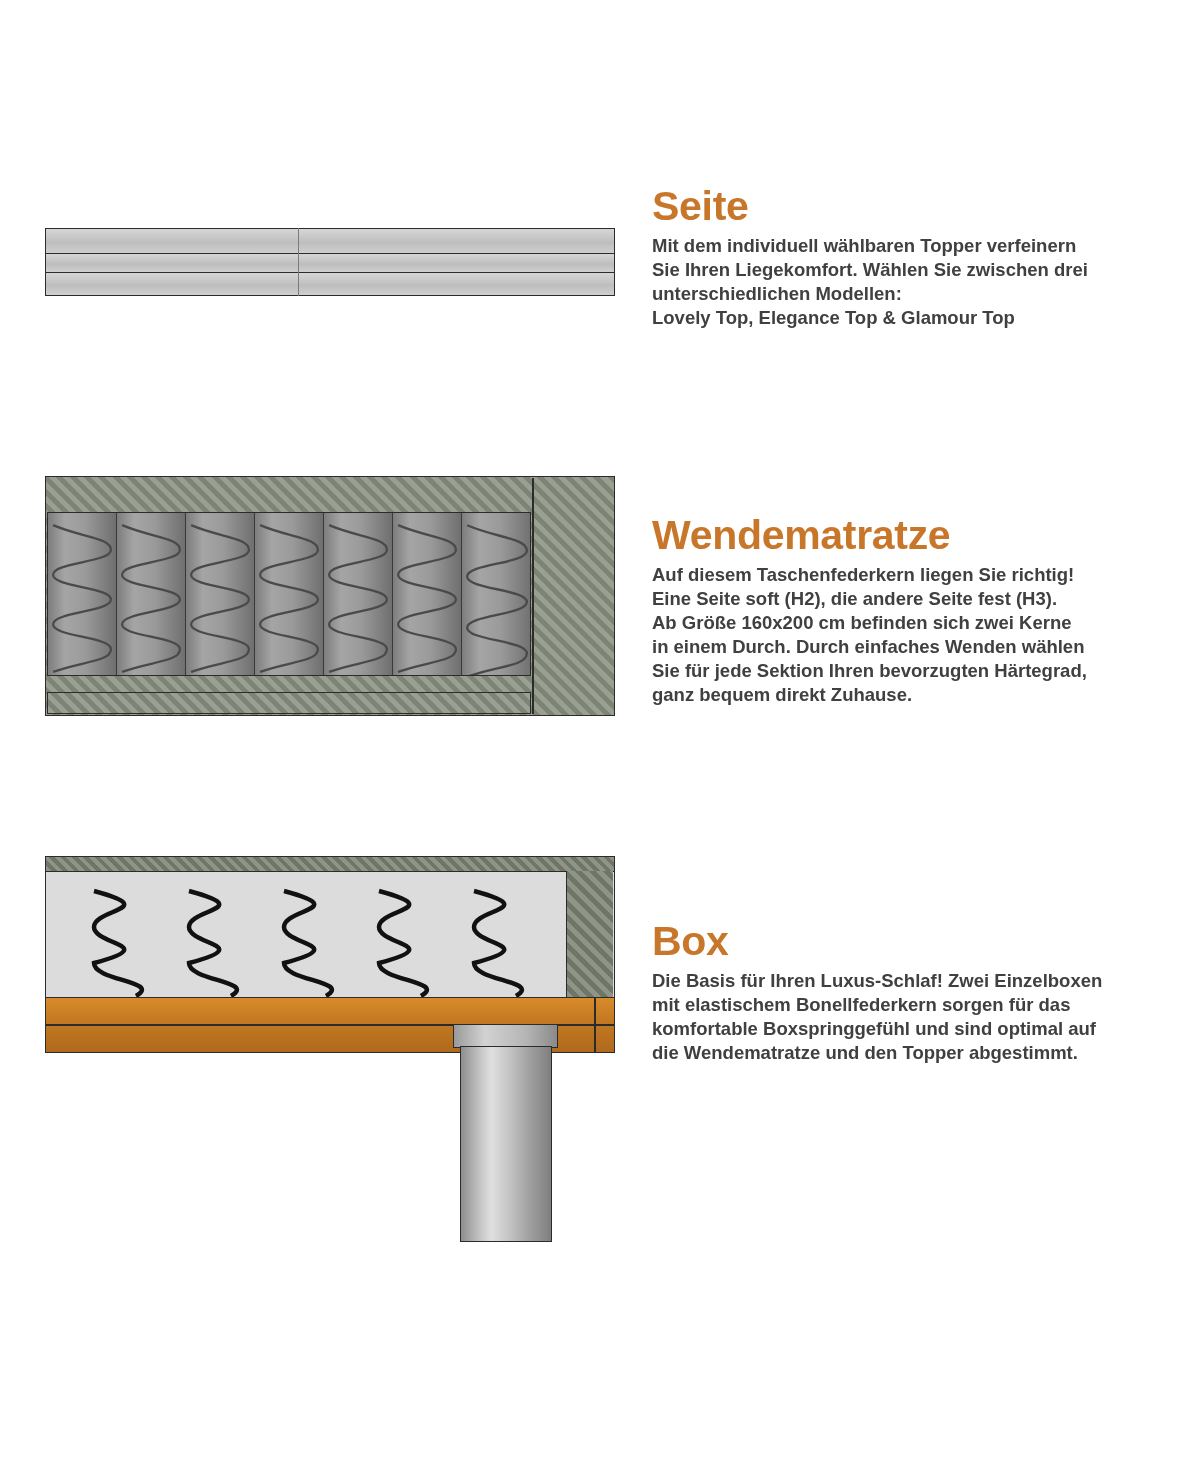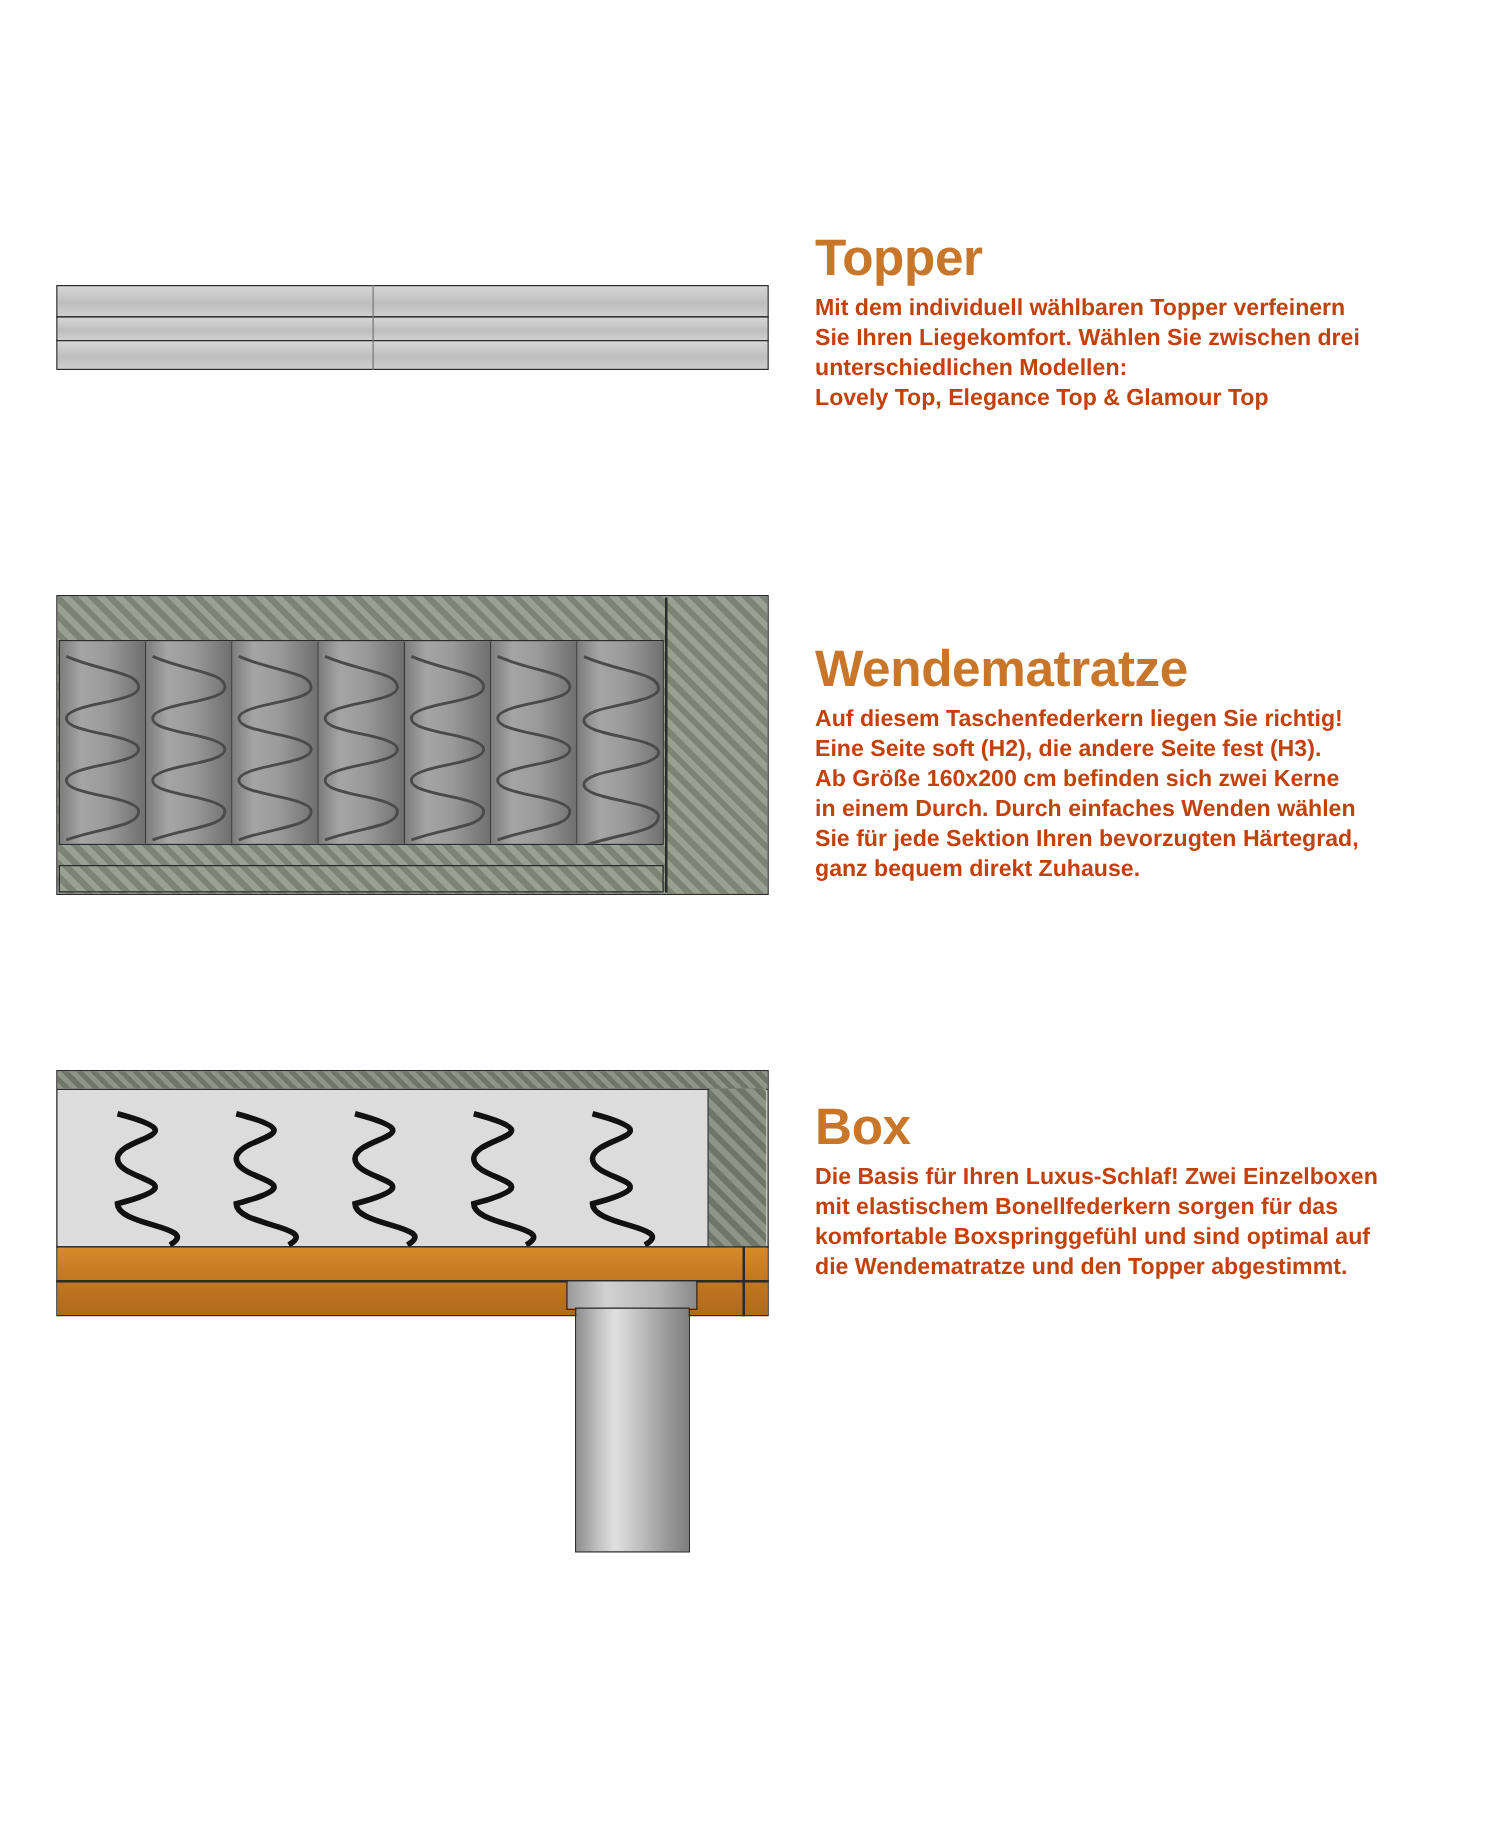--- a/index.html
+++ b/index.html
@@ -29,21 +29,21 @@
   }
   .heading {
     color: #c8762a;
     font-size: 41px;
     font-weight: bold;
     line-height: 1.05;
     margin: 0 0 6px 0;
     letter-spacing: -0.3px;
   }
   .body-text {
-    color: #c2410c;
+    color: #404040;
     font-size: 18.5px;
     font-weight: bold;
     line-height: 1.30;
     margin: 0;
     white-space: pre-line;
   }
 
   
   .topper-fig {
     left: 45px;
@@ -214,36 +214,36 @@
     box-sizing: border-box;
     border: 1.8px solid #2b2b2b;
     background: linear-gradient(to right,
       #8e8e8e 0%, #bdbdbd 18%, #e0e0e0 34%,
       #c2c2c2 55%, #9d9d9d 78%, #7f7f7f 100%);
   }
 
   
   .topper-text { top: 185px; }
   .matt-text   { top: 490px; margin-top: 24px; }
-  .box-text    { top: 880px; }
+  .box-text    { top: 920px; }
 </style>
 </head>
 <body>
 
 <div class="page">
 
   <div class="figure topper-fig">
     <div class="topper-layer l1"></div>
     <div class="topper-layer l2"></div>
     <div class="topper-layer l3"></div>
     <div class="topper-seam"></div>
   </div>
 
   <div class="text-col topper-text">
-    <h2 class="heading">Topper</h2>
+    <h2 class="heading">Seite</h2>
     <p class="body-text">Mit dem individuell wählbaren Topper verfeinern
 Sie Ihren Liegekomfort. Wählen Sie zwischen drei
 unterschiedlichen Modellen:
 Lovely Top, Elegance Top &amp; Glamour Top</p>
   </div>
 
   <div class="figure matt-fig">
     <div class="matt-body"></div>
     <div class="matt-core">
 

